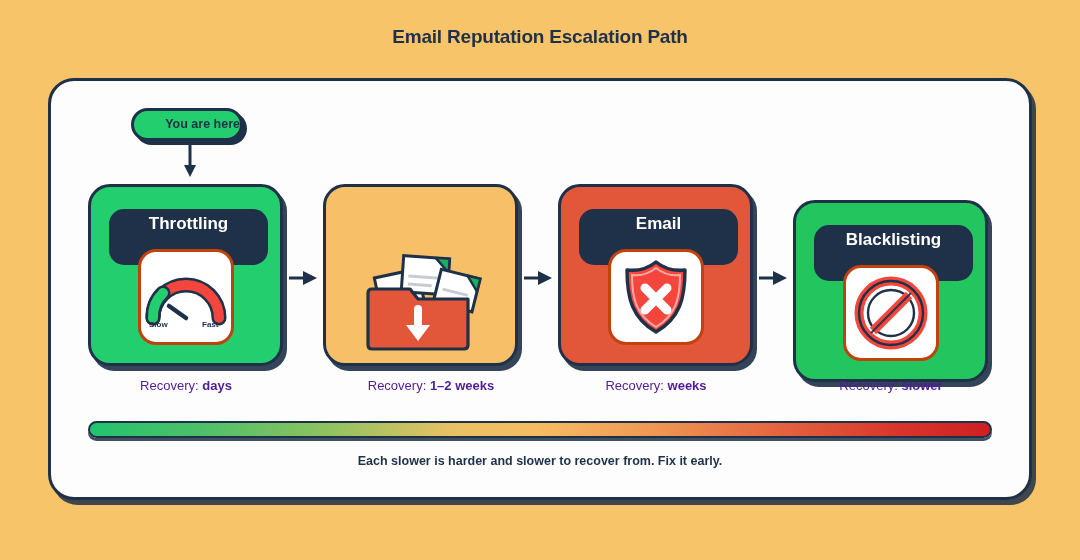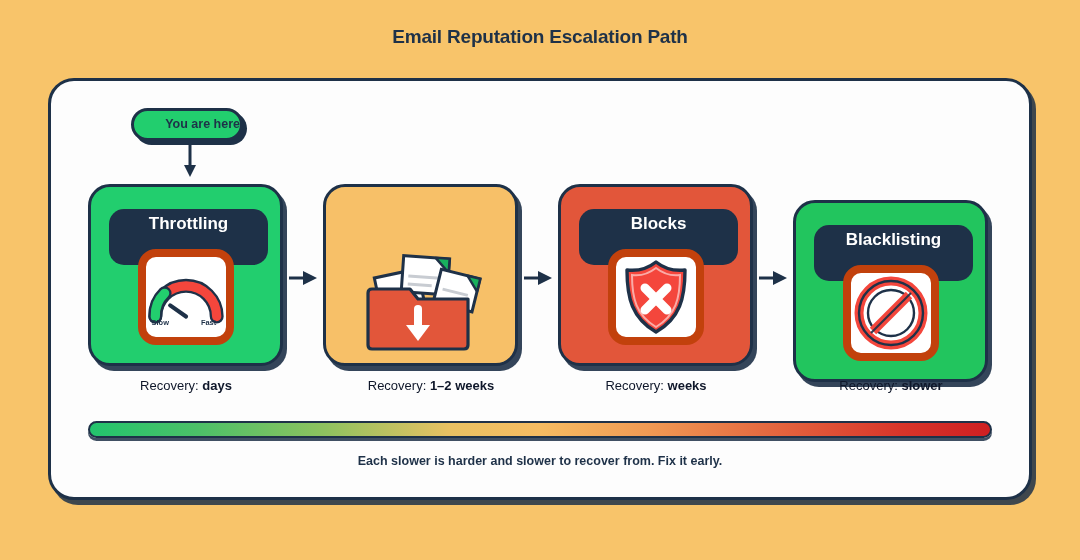--- a/index.html
+++ b/index.html
@@ -95,21 +95,21 @@
     box-sizing: border-box;
   }
   .icon-box {
     position: absolute;
     left: 50%;
     transform: translateX(-50%);
     top: 62px;
     width: 96px;
     height: 96px;
     background: #ffffff;
-    border: 8px solid #c2410c;
+    border: 3px solid #c2410c;
     border-radius: 18px;
     box-sizing: border-box;
     display: flex;
     align-items: center;
     justify-content: center;
   }
   .icon-plain {
     position: absolute;
     left: 50%;
     transform: translateX(-50%);
@@ -132,21 +132,21 @@
     justify-content: center;
   }
 
   
   .recovery-label {
     position: absolute;
     top: 378px;
     width: 230px;
     text-align: center;
     font-size: 13px;
-    color: #0f172a;
+    color: #4c1d95;
   }
   .recovery-label b { font-weight: bold; }
 
   
   #severity-bar {
     position: absolute;
     left: 88px;
     top: 421px;
     width: 904px;
     height: 17px;
@@ -237,21 +237,21 @@
 
       <g>
         <line x1="66" y1="68" x2="66" y2="92" stroke="#ffffff" stroke-width="8" stroke-linecap="round"></line>
         <polygon points="66,100 54,84 78,84" fill="#ffffff"></polygon>
       </g>
     </svg>
   </div>
 </div>
 
 <div class="stage-card" style="left:558px; background:#e2563a;">
-  <div class="stage-header">Blocks</div>
+  <div class="stage-header">Email</div>
   <div class="icon-box">
     <svg width="72" height="78" viewBox="0 0 72 78">
       <path d="M36 4 C26 12 16 13 7 12 C7 40 12 60 36 74 C60 60 65 40 65 12 C56 13 46 12 36 4 Z" fill="#f4463c" stroke="#1e3148" stroke-width="3.4" stroke-linejoin="round"></path>
       <path d="M36 10 C27 17 19 18 12 17 C12 40 16 57 36 69 C56 57 60 40 60 17 C53 18 45 17 36 10 Z" fill="none" stroke="#ffffff" stroke-width="2" opacity="0.55"></path>
       <g stroke="#ffffff" stroke-width="9" stroke-linecap="round">
         <line x1="25" y1="30" x2="47" y2="52"></line>
         <line x1="47" y1="30" x2="25" y2="52"></line>
       </g>
     </svg>
   </div>

